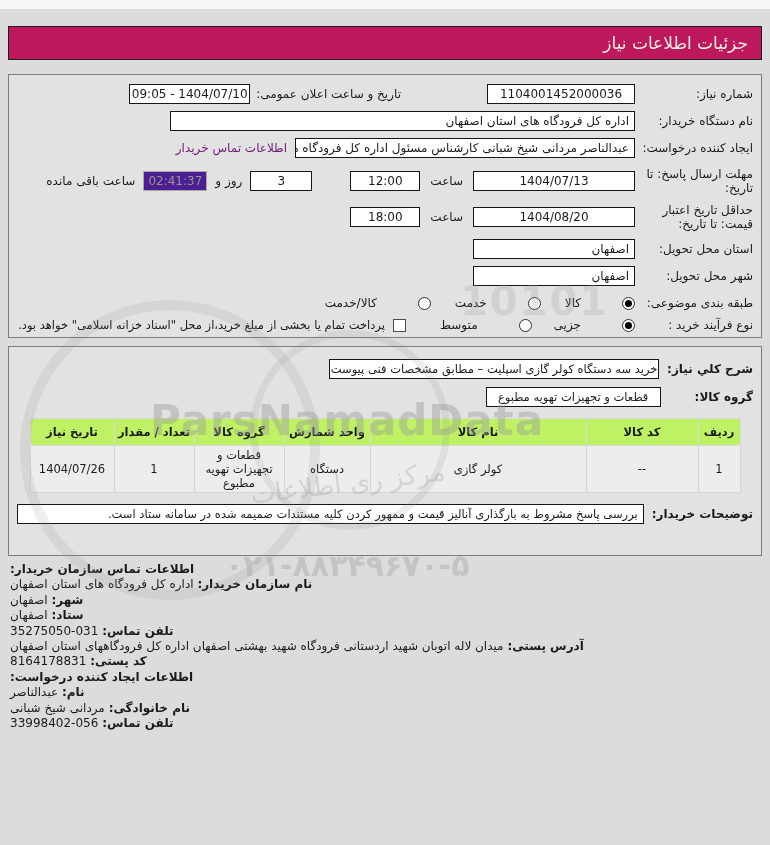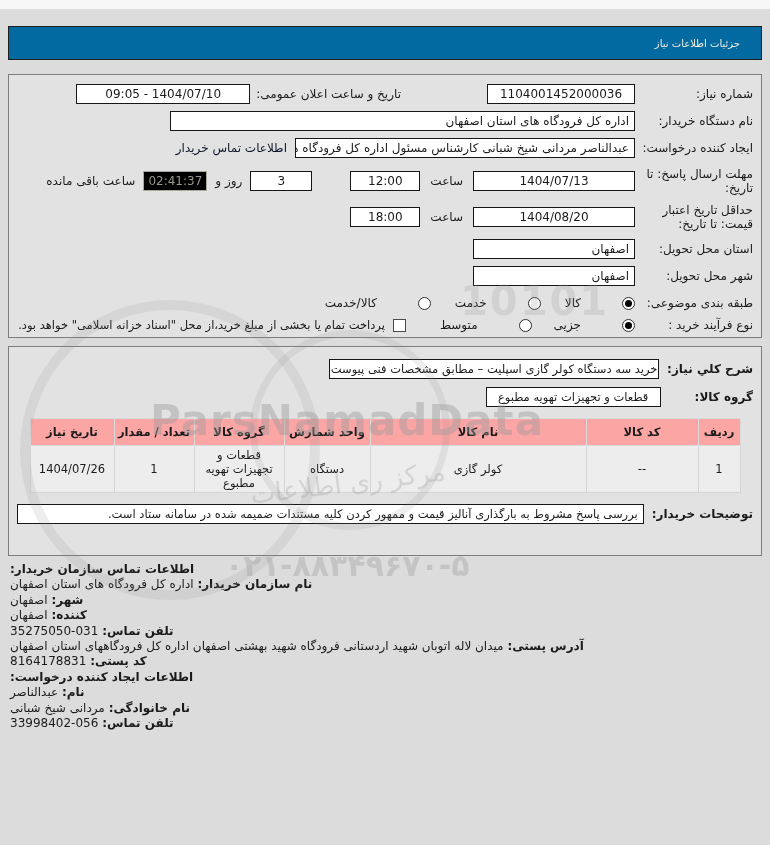--- a/index.html
+++ b/index.html
@@ -7,22 +7,22 @@
   body {
     width:770px; height:845px; position:relative; overflow:hidden;
     background:#dcdcdc; color:#1b1b1b;
     font-family:"DejaVu Sans", sans-serif; font-size:12px;
     direction:rtl;
   }
   .topstrip { position:absolute; top:0; left:0; right:0; height:9px; background:#f7f7f7; }
 
   .header-bar {
     position:absolute; top:26px; right:8px; left:8px; height:34px;
-    background:#0369a1; border:1px solid #1f1f1f; color:#f6efe0;
-    display:flex; align-items:center; padding-right:21px; font-size:10px;
+    background:#be185d; border:1px solid #1f1f1f; color:#f6efe0;
+    display:flex; align-items:center; padding-right:13px; font-size:17px;
   }
 
   .panel {
     position:absolute; right:8px; left:8px;
     background:#e2e2e2; border:1px solid #7d7d7d;
     padding:0 8px;
   }
   .p1 { top:74px; height:264px; }
   .p2 { top:346px; height:210px; }
 
@@ -32,27 +32,27 @@
   .b { font-weight:bold; }
 
   .ibox {
     background:#fff; border:1px solid #161616; height:20px;
     display:flex; align-items:center; padding:0 5px;
     overflow:hidden; white-space:nowrap; flex-shrink:0;
   }
   .center { justify-content:center; }
   .rt { justify-content:flex-start; } 
   .cdown {
-    background:#000000; border:1px solid #a9a99a; color:#98978a;
+    background:#4c1d95; border:1px solid #a9a99a; color:#98978a;
     height:20px; width:64px; display:flex; align-items:center; justify-content:center;
     flex-shrink:0;
   }
-  .link { color:#0f172a; cursor:pointer; margin-right:8px; white-space:nowrap; }
-
-  .w150{width:174px}.w155{width:148px}.w162{width:162px}.w70{width:70px}
+  .link { color:#701a75; cursor:pointer; margin-right:8px; white-space:nowrap; }
+
+  .w150{width:121px}.w155{width:148px}.w162{width:162px}.w70{width:70px}
   .w62{width:62px}.w418{width:340px}.w465{width:465px}.w330{width:330px}
   .w175{width:175px}.w620{flex:1}
 
   .radio {
     width:13px; height:13px; border:1px solid #2f2f2f; border-radius:50%;
     background:#fff; display:inline-block; position:relative; flex-shrink:0;
   }
   .radio.checked::after {
     content:""; position:absolute; top:2px; right:2px; bottom:2px; left:2px;
     background:#000; border-radius:50%;
@@ -62,21 +62,21 @@
     display:inline-block; flex-shrink:0;
   }
   .opt { display:flex; align-items:center;gap:36px; }
   .optlbl { margin-right:5px; }
 
   .goods-table {
     border-collapse:collapse; width:710px; margin:11px auto 0 auto;
     background:#ededed; font-size:11.5px; table-layout:fixed;
   }
   .goods-table th {
-    background:#fca5a5; border:1px solid #dadada; font-weight:bold;
+    background:#bef264; border:1px solid #dadada; font-weight:bold;
     height:27px; padding:2px; text-align:center;
   }
   .goods-table td {
     border:1px solid #d5d5d5; height:38px; padding:2px; text-align:center;
     line-height:14px;
   }
   .c-row{width:42px}.c-code{width:112px}.c-name{width:216px}
   .c-unit{width:86px}.c-grp{width:90px}.c-qty{width:80px}.c-date{width:84px}
 
   .contact {
@@ -235,21 +235,21 @@
     <span class="b" style="margin-left:8px; white-space:nowrap">توضیحات خریدار:</span>
     <span class="ibox w620 rt" style="font-size:11.5px">بررسی پاسخ مشروط به بارگذاری آنالیز قیمت و ممهور کردن کلیه مستندات ضمیمه شده در سامانه ستاد است.</span>
   </div>
 
 </div>
 
 <div class="contact">
   <div class="cline"><b>اطلاعات تماس سازمان خریدار:</b></div>
   <div class="cline"><b>نام سازمان خریدار:</b> <span>اداره کل فرودگاه های استان اصفهان</span></div>
   <div class="cline"><b>شهر:</b> <span>اصفهان</span></div>
-  <div class="cline"><b>کننده:</b> <span>اصفهان</span></div>
+  <div class="cline"><b>ستاد:</b> <span>اصفهان</span></div>
   <div class="cline"><b>تلفن تماس:</b> <span dir="ltr">35275050-031</span></div>
   <div class="cline"><b>آدرس پستی:</b> <span>میدان لاله اتوبان شهید اردستانی فرودگاه شهید بهشتی اصفهان اداره کل فرودگاههای استان اصفهان</span></div>
   <div class="cline"><b>کد پستی:</b> <span dir="ltr">8164178831</span></div>
   <div class="cline"><b>اطلاعات ایجاد کننده درخواست:</b></div>
   <div class="cline"><b>نام:</b> <span>عبدالناصر</span></div>
   <div class="cline"><b>نام خانوادگی:</b> <span>مردانی شیخ شبانی</span></div>
   <div class="cline"><b>تلفن تماس:</b> <span dir="ltr">33998402-056</span></div>
 </div>
 
 <div class="wm wm-circle wm-c1"></div>

